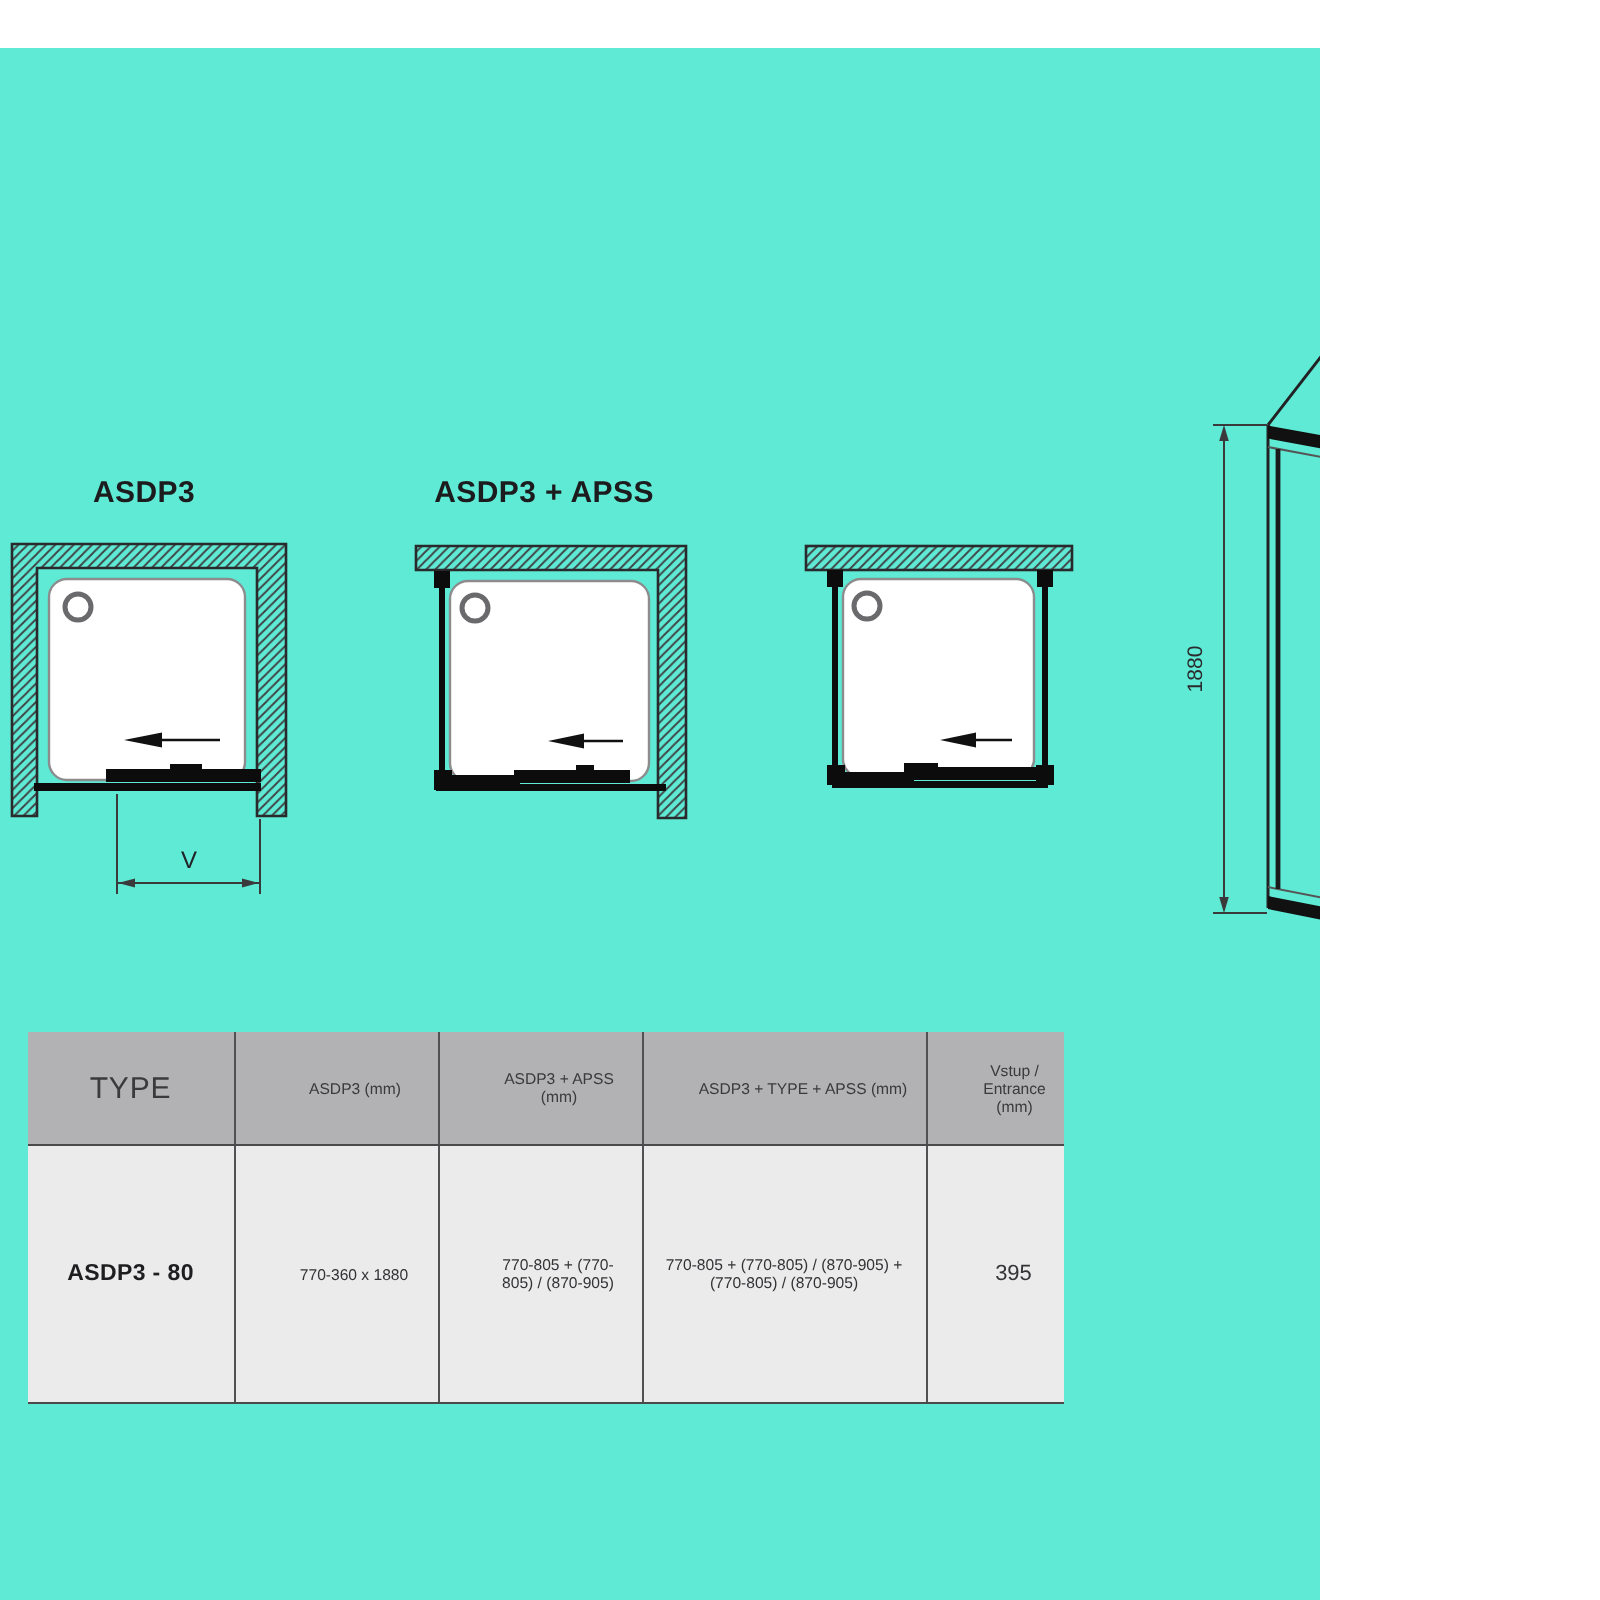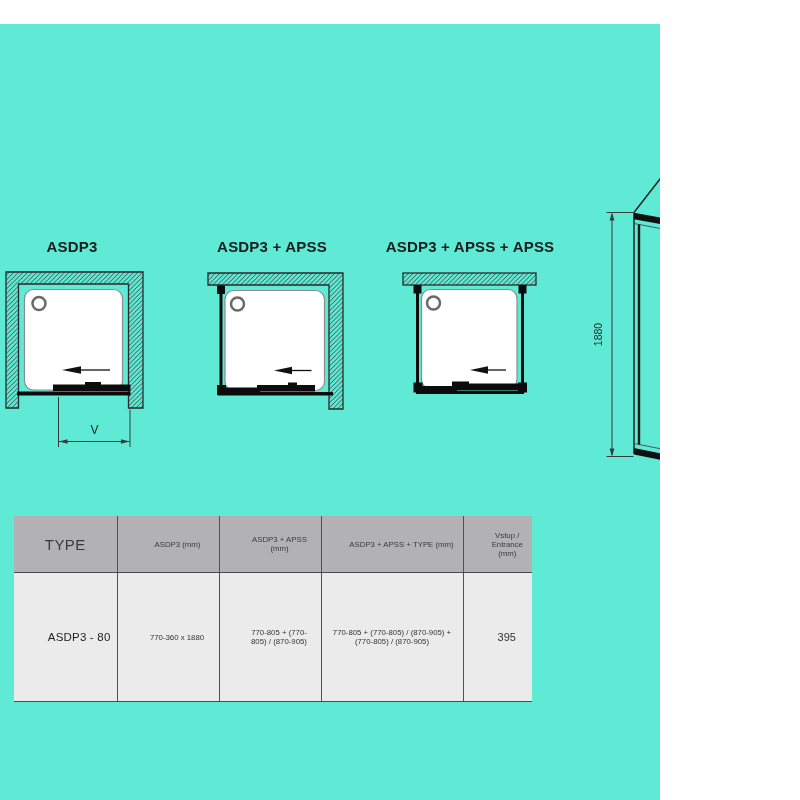--- a/index.html
+++ b/index.html
@@ -30,21 +30,21 @@
     text-align:center;vertical-align:middle;padding:2px 5px;
     border-bottom:1.5px solid #4a4a4c;
   }
   .spec-table th.type-col{font-size:15px;letter-spacing:0.4px;}
   .spec-table th + th, .spec-table td + td{border-left:1.5px solid #515153;padding-left:24px;}
   .spec-table td{
     background:#ebebec;height:124px;text-align:center;vertical-align:middle;
     font-size:7.8px;color:#333336;padding:2px 6px;
     border-bottom:1.5px solid #4a4a4c;
   }
-  .spec-table td.type-cell{font-size:11.5px;font-weight:normal;color:#1e1e20;letter-spacing:0.2px;text-align:right;}
+  .spec-table td.type-cell{font-size:11.5px;font-weight:bold;color:#1e1e20;letter-spacing:0.2px;}
   .spec-table td.wide-cell{padding:2px 4px;}
   .spec-table td.entrance-cell{font-size:11px;}
 </style>
 </head>
 <body>
 
 <div class="page">
 
   <svg class="drawing-svg" viewBox="0 0 800 800">
     <defs>
@@ -152,39 +152,38 @@
         <line x1="606.5" y1="188.5" x2="633.5" y2="188.5"></line>
         <line x1="606.5" y1="432.5" x2="633.5" y2="432.5"></line>
       </g>
       <polygon points="612,188.5 609.6,196.5 614.4,196.5" fill="#3a3a3c"></polygon>
       <polygon points="612,432.5 609.6,424.5 614.4,424.5" fill="#3a3a3c"></polygon>
     </g>
   </svg>
 
   <div class="diagram-label" style="left:7px;top:214px;width:130px;">ASDP3</div>
   <div class="diagram-label" style="left:202px;top:214px;width:140px;">ASDP3 + APSS</div>
-  <div class="diagram-label" style="left:385px;top:214px;width:170px;">ASDP3 + APSS + APSS</div>
 
   <div class="dim-label-v">V</div>
   <div class="dim-label-height">1880</div>
 
   <table class="spec-table">
     <colgroup>
       <col style="width:103px">
         <col style="width:102px">
         <col style="width:102px">
       <col style="width:142px">
         <col style="width:69px">
     </colgroup>
     <thead>
       <tr>
         <th class="type-col">TYPE</th>
         <th>ASDP3 (mm)</th>
         <th>ASDP3 + APSS (mm)</th>
-        <th>ASDP3 + APSS + TYPE (mm)</th>
+        <th>ASDP3 + TYPE + APSS (mm)</th>
         <th>Vstup / Entrance (mm)</th>
       </tr>
     </thead>
     <tbody>
       <tr>
         <td class="type-cell">ASDP3 - 80</td>
         <td>770-360 x 1880</td>
         <td>770-805 + (770-805) / (870-905)</td>
         <td class="wide-cell">770-805 + (770-805) / (870-905) + (770-805) / (870-905)</td>
         <td class="entrance-cell">395</td>

